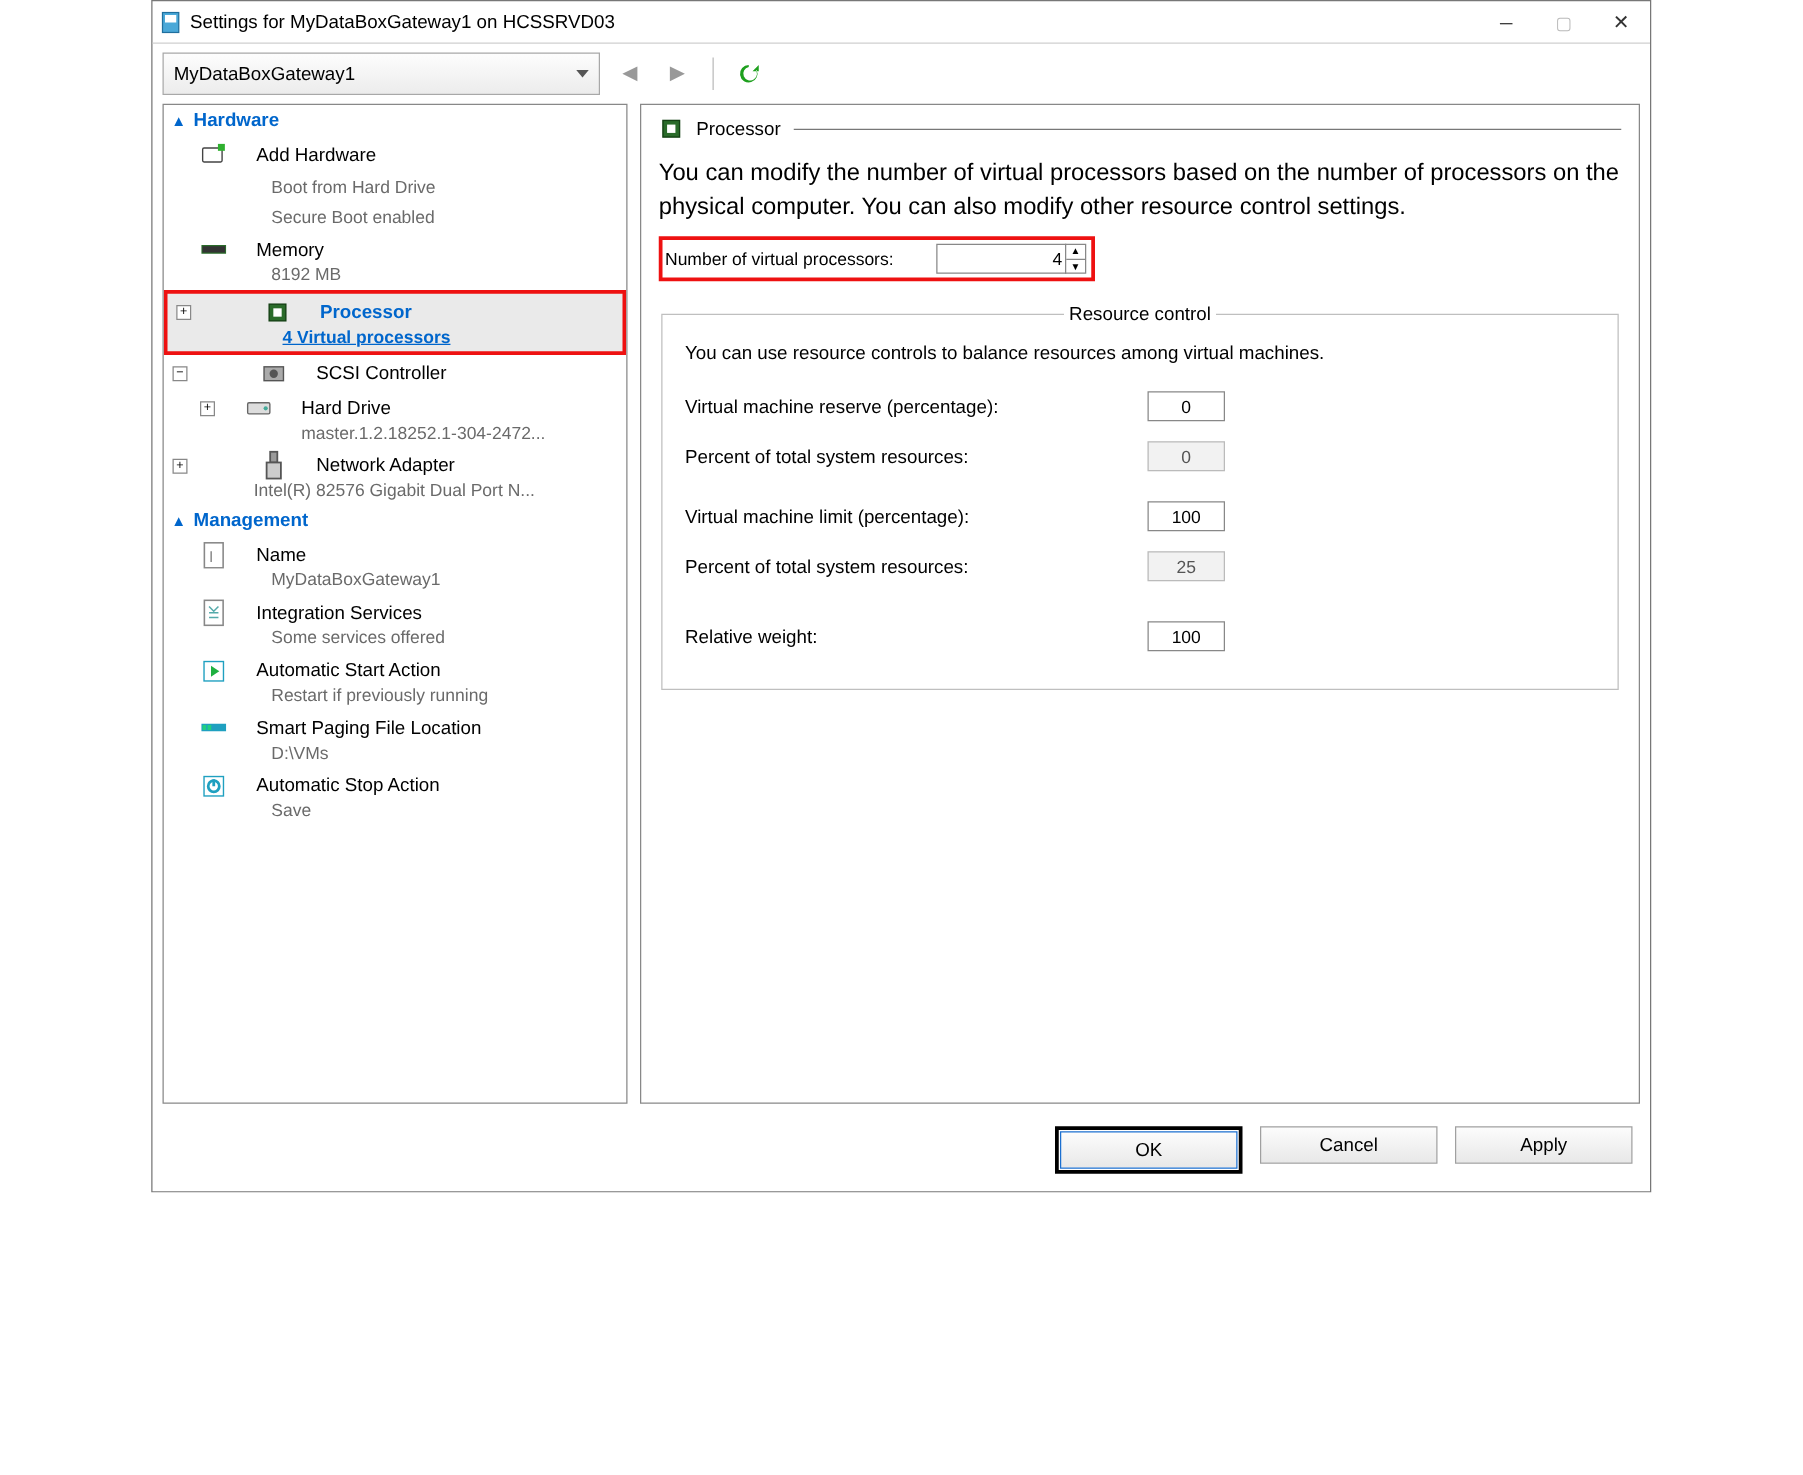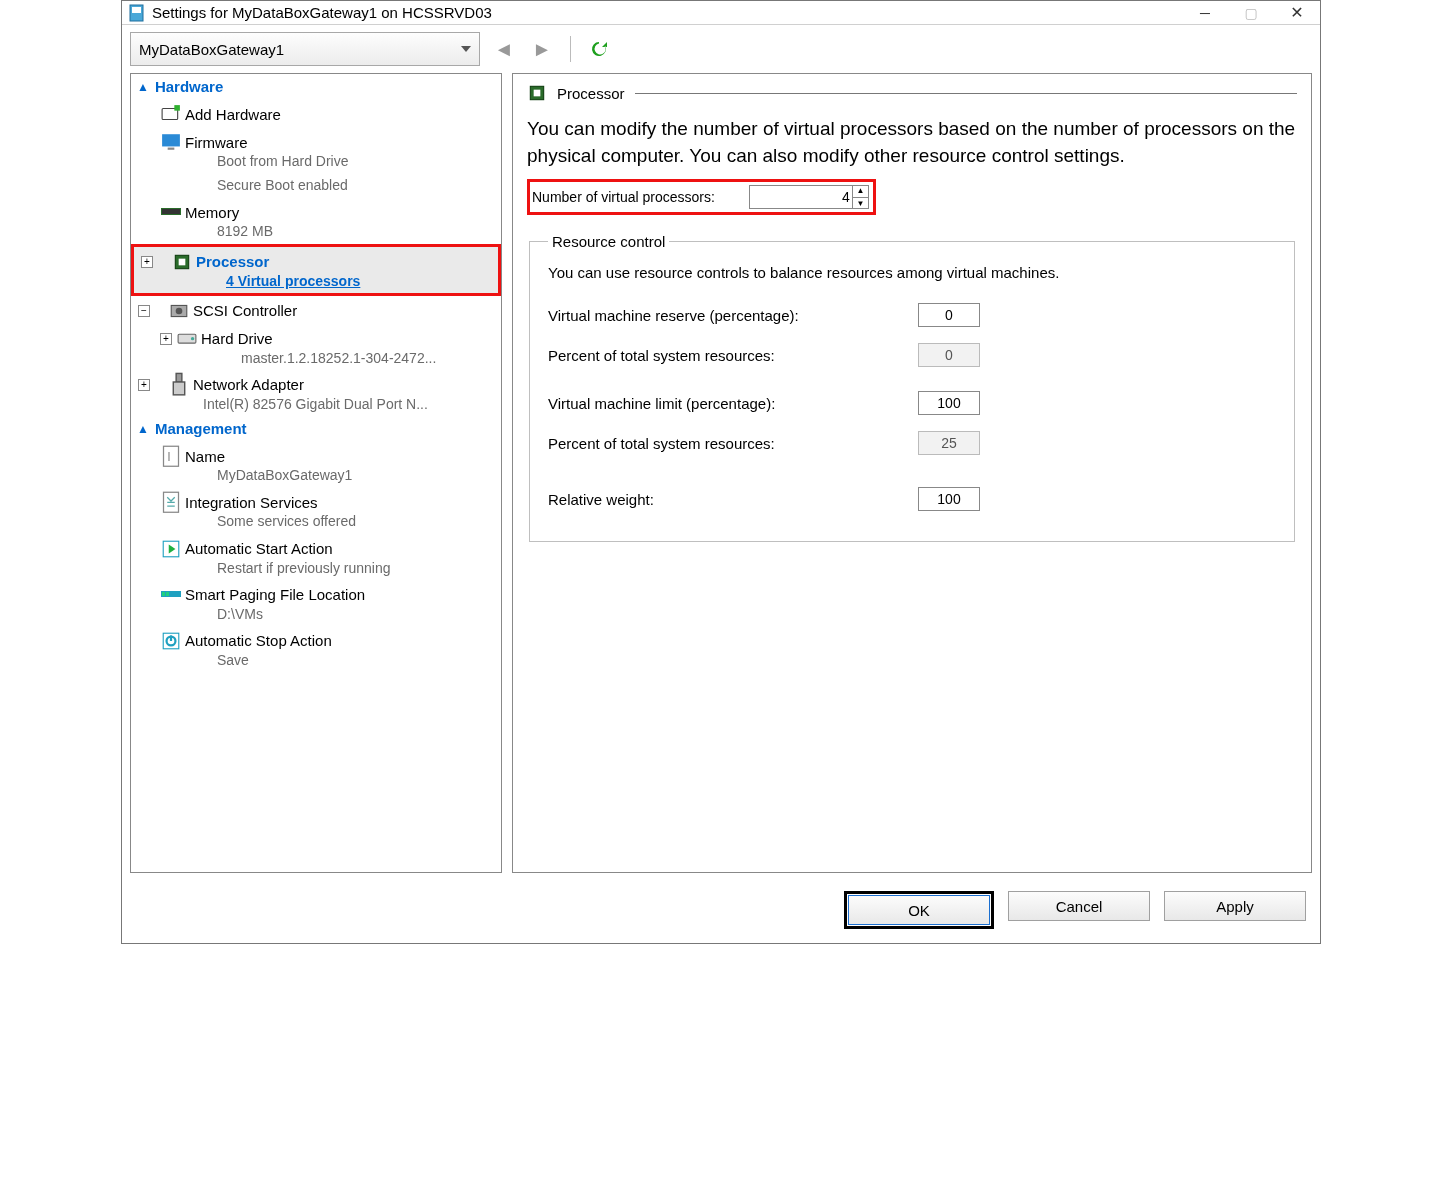--- a/index.html
+++ b/index.html
@@ -1,36 +1,36 @@
 <!DOCTYPE html>
 <html><head>
 <meta charset="utf-8">
 <style>
   * { box-sizing: border-box; }
   html, body { margin: 0; padding: 0; font-family: "Segoe UI", Arial, sans-serif; font-size: 14px; color: #000; background: #fff; }
   .window { width: 1200px; border: 1px solid #777; background: #fff; margin: 0 auto; }
-  .titlebar { display: flex; align-items: center; height: 24px; border-bottom: 1px solid #d0d0d0; padding-left: 6px; }
+  .titlebar { display: flex; align-items: center; height: 34px; border-bottom: 1px solid #d0d0d0; padding-left: 6px; }
   .titlebar .title-icon { width: 18px; height: 18px; margin-right: 6px; }
   .titlebar .title-text { font-size: 15px; }
   .titlebar .spacer { flex: 1; }
   .win-btn { width: 46px; height: 34px; display: flex; align-items: center; justify-content: center; font-size: 14px; color: #333; }
   .win-btn.disabled { color: #bbb; }
   .win-btn.close { font-size: 16px; }
   .toolbar { display: flex; align-items: center; height: 48px; padding: 6px 8px; gap: 10px; }
   .vm-select { width: 350px; height: 34px; border: 1px solid #a8a8a8; background: linear-gradient(#fdfdfd,#ececec); display: flex; align-items: center; padding: 0 8px; font-size: 15px; position: relative; }
   .vm-select::after { content: ""; position: absolute; right: 8px; width: 0; height: 0; border-left: 5px solid transparent; border-right: 5px solid transparent; border-top: 6px solid #555; }
   .nav-btn { width: 28px; height: 28px; display:flex; align-items:center; justify-content:center; color:#999; font-size: 20px; }
   .tool-sep { width: 1px; height: 26px; background: #bbb; margin: 0 4px; }
   .refresh-btn svg { width:20px; height:20px; }
   .body { display: flex; gap: 10px; padding: 0 8px 8px 8px; }
   .tree { width: 372px; border: 1px solid #888; background: #fff; height: 800px; overflow: hidden; }
   .section-header { display:flex; align-items:center; gap:6px; color:#0066cc; font-weight:700; padding:4px 6px; font-size:15px; }
   .section-header .chev { font-size:12px; color:#0066cc; }
   .row { display:flex; flex-direction:column; padding:3px 0 3px 0; }
-  .row-main { display:flex; align-items:center; gap:4px; padding:2px 6px 0 6px; min-height:22px; }
+  .row-main { display:flex; align-items:center; gap:24px; padding:2px 6px 0 6px; min-height:22px; }
   .row-sub { font-size:14px; color:#6a6a6a; padding-left: 60px; line-height:1.3; }
   .exp-box { width:12px; height:12px; border:1px solid #888; background:#fff; display:flex; align-items:center; justify-content:center; font-size:10px; line-height:1; color:#000; }
   .exp-slot { width:14px; display:flex; justify-content:center; }
   .icon-slot { width:20px; height:18px; display:flex; align-items:center; justify-content:center; }
   .label { font-size:15px; }
   .indent-1 .row-main { padding-left: 30px; }
   .indent-1 .row-sub { padding-left: 86px; }
   .indent-2 .row-main { padding-left: 54px; }
   .indent-2 .row-sub { padding-left: 110px; }
   .selected { background:#eaeaea; }
@@ -41,21 +41,21 @@
   .content-header .line { flex:1; height:1px; background:#777; }
   .content-title { font-size:15px; }
   .desc { font-size:19px; line-height:1.4; margin-bottom:10px; }
   .vp-row { display:flex; align-items:center; gap:12px; border:3px solid #e11; padding:3px 4px 3px 2px; width:fit-content; }
   .num-input { width:120px; height:24px; border:1px solid #888; display:flex; align-items:center; justify-content:flex-end; padding-right:0; background:#fff; position:relative; }
   .num-input .val { padding-right:2px; font-size:14px; }
   .spin { width:16px; height:24px; border-left:1px solid #888; display:flex; flex-direction:column; }
   .spin div { flex:1; display:flex; align-items:center; justify-content:center; font-size:8px; border-bottom:1px solid #888; }
   .spin div:last-child { border-bottom:none; }
   fieldset.resctl { border:1px solid #bfbfbf; margin-top:18px; padding:10px 18px 22px 18px; }
-  fieldset.resctl legend { font-size:15px; padding:0 4px; }
+  fieldset.resctl legend { font-size:15px; padding:0 4px;text-align:center; }
   .res-desc { font-size:15px; margin:4px 0 14px 0; }
   .res-row { display:flex; align-items:center; height:40px; }
   .res-row .rlabel { width:370px; font-size:15px; }
   .res-input { width:62px; height:24px; border:1px solid #888; display:flex; align-items:center; justify-content:center; background:#fff; font-size:14px; }
   .res-input.ro { background:#f2f2f2; color:#555; border-color:#bbb; }
   .footer { display:flex; justify-content:flex-end; gap:14px; padding:10px 14px 14px 0; }
   .btn { width:142px; height:30px; border:1px solid #a0a0a0; background:linear-gradient(#fcfcfc,#e8e8e8); display:flex; align-items:center; justify-content:center; font-size:15px; }
   .btn-wrap-highlight { border:3px solid #000000; padding:1px; }
   .btn.ok { border:1px solid #1b6fd0; }
 </style>
@@ -107,29 +107,20 @@
               <svg viewBox="0 0 18 18">
                 <rect x="1" y="4" width="14" height="10" rx="1" fill="#fff" stroke="#444"></rect>
                 <rect x="12" y="1" width="5" height="5" fill="#2fb02f"></rect>
               </svg>
             </span>
           <span class="label">Add Hardware</span>
         </div>
       </div>
 
       <div class="row indent-1">
-        <div class="row-main">
-          <span class="icon-slot">
-              <svg viewBox="0 0 18 18">
-                <rect x="1" y="2" width="16" height="11" fill="#2a8ad6"></rect>
-                <rect x="6" y="14" width="6" height="2" fill="#888"></rect>
-              </svg>
-            </span>
-          <span class="label">Firmware</span>
-        </div>
         <div class="row-sub">Boot from Hard Drive</div>
       </div>
 
       <div class="row indent-1">
         <div class="row-sub">Secure Boot enabled</div>
       </div>
 
       <div class="row indent-1">
         <div class="row-main">
           <span class="icon-slot">

